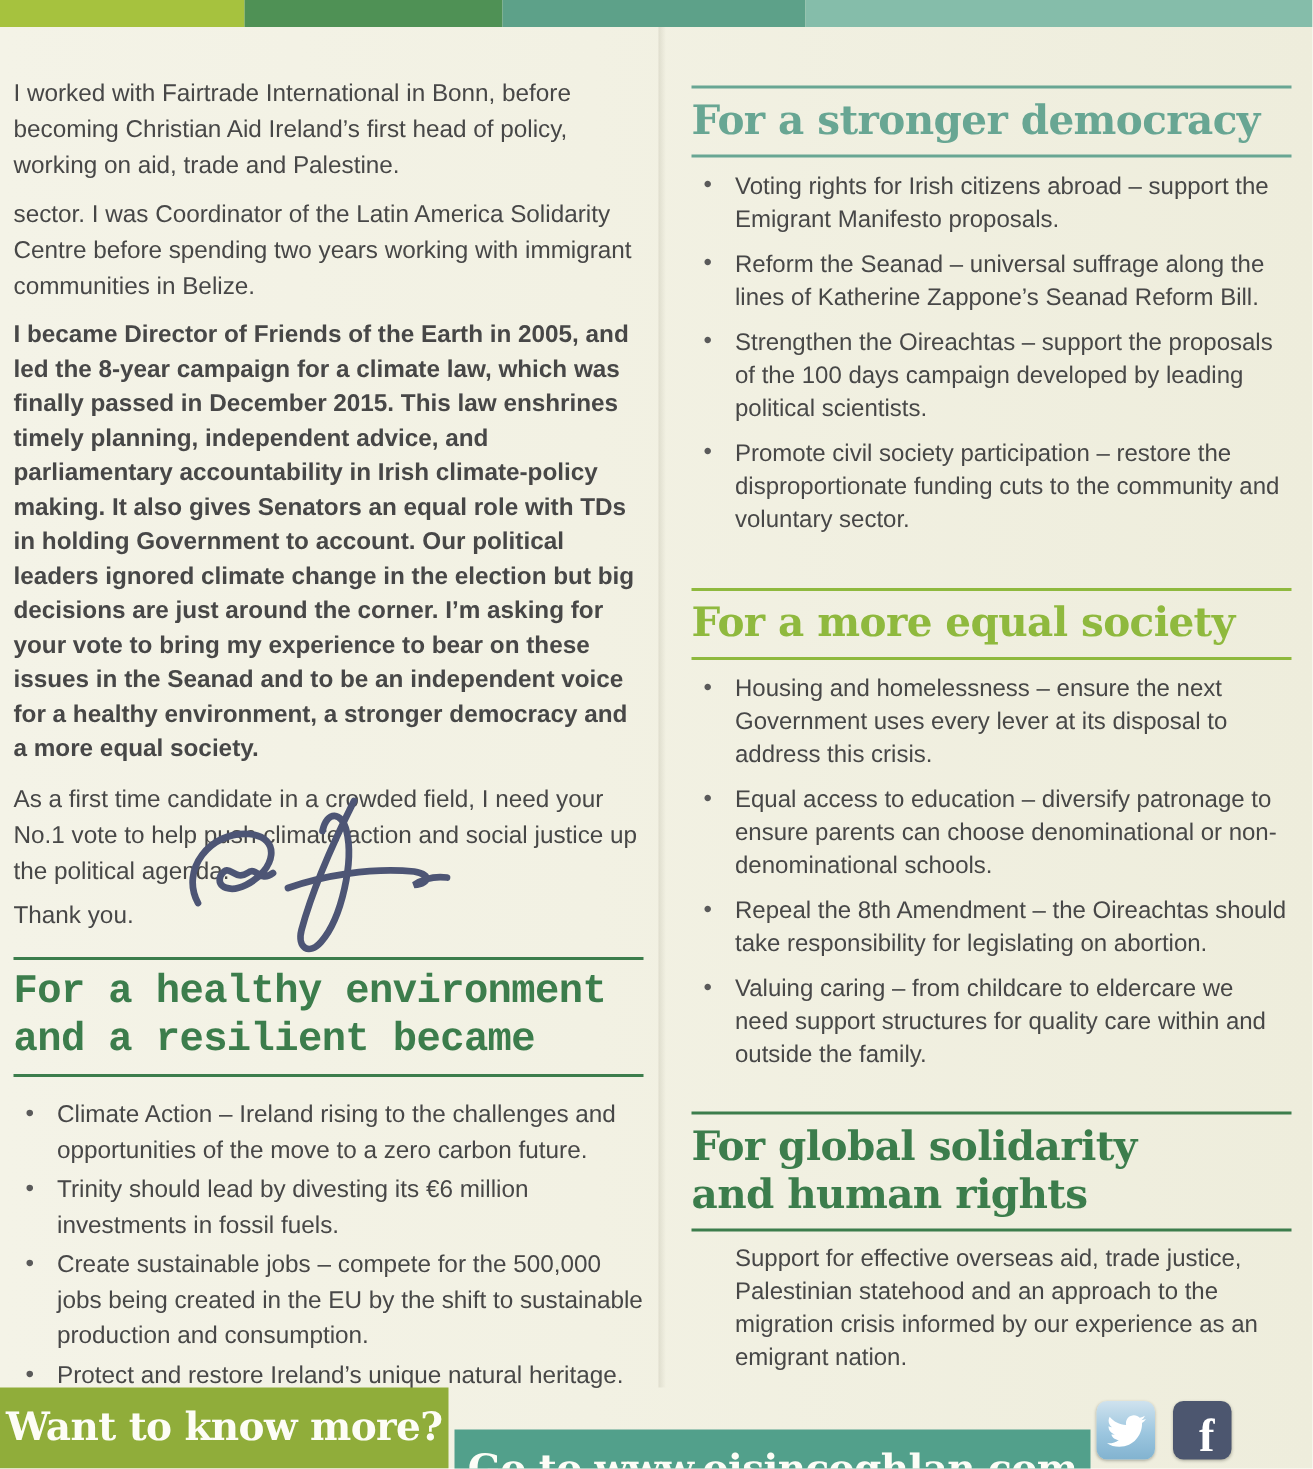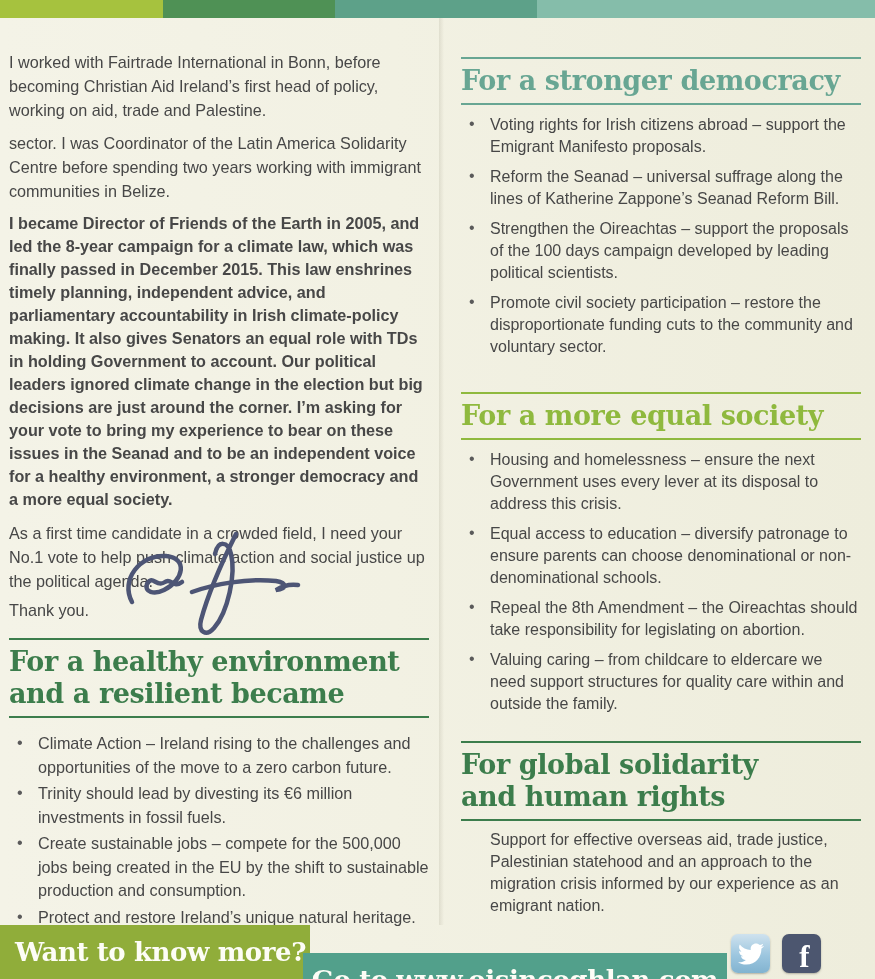--- a/index.html
+++ b/index.html
@@ -36,21 +36,21 @@
   .gap-democracy { margin-top:7px; }
   .sect2 .rule-top { margin-top:34px; }
   .sect3 .rule-top { margin-top:26px; }
   
   .signature { position:absolute; left:118px; top:528px; width:205px; height:118px; z-index:3; }
   
   .crease { position:absolute; left:439px; top:18px; height:907px; width:5px;
     background:linear-gradient(to right, rgba(110,105,80,0.14), rgba(255,255,255,0)); }
   
   .footer-block { position:absolute; height:54px; top:925px; display:flex; align-items:center; justify-content:center; color:#fdfdf6; }
-  .know { left:0; width:299px; font-size:26px;padding-left:11px; }
+  .know { left:0; width:299px; font-size:26px; }
   .goto { left:303px; width:424px; font-size:26px; }
   .social { position:absolute; top:934px; width:39px; height:39px; border-radius:7px;
     display:flex; align-items:center; justify-content:center; box-shadow:0 1px 2px rgba(60,60,50,0.35); }
   .tw { left:731px; background:linear-gradient(180deg,#cfe2ee 0%,#9cc6df 55%,#82b3d0 100%); }
   .fb { left:782px; }
   .li { left:881px; }
   .fb .glyph { font-family:"Liberation Serif", serif; font-weight:bold; font-size:31px; color:#ffffff; transform:translate(3px,3px); }
   .li .glyph { font-family:"Liberation Sans", sans-serif; font-weight:bold; font-size:21px; color:#ffffff; }
 </style>
 </head>
@@ -68,21 +68,21 @@
   <div class="crease"></div>
 
   <div class="col col-left">
     <p class="body">I worked with Fairtrade International in Bonn, before becoming Christian Aid Ireland’s first head of policy, working on aid, trade and Palestine.</p>
     <p class="body">sector. I was Coordinator of the Latin America Solidarity Centre before spending two years working with immigrant communities in Belize.</p>
     <p class="body long">I became Director of Friends of the Earth in 2005, and led the 8-year campaign for a climate law, which was finally passed in December 2015. This law enshrines timely planning, independent advice, and parliamentary accountability in Irish climate-policy making. It also gives Senators an equal role with TDs in holding Government to account. Our political leaders ignored climate change in the election but big decisions are just around the corner. I’m asking for your vote to bring my experience to bear on these issues in the Seanad and to be an independent voice for a healthy environment, a stronger democracy and a more equal society.</p>
     <p class="body appeal">As a first time candidate in a crowded field, I need your No.1 vote to help push climate action and social justice up the political agenda.</p>
     <p class="body thanks">Thank you.</p>
 
     <hr class="rule sect-rule-top" style="background-color: rgb(60, 125, 76);">
-    <h2 class="title slab" style="color: rgb(60, 125, 76);">
+    <h2 class="title slab" style="color: rgb(60, 125, 76); font-family: Liberation Mono, monospace;">
       <span>For a healthy environment</span><br>
       <span>and a resilient became</span>
     </h2>
     <hr class="rule" style="background-color: rgb(60, 125, 76);">
 
     <ul class="bullets">
       <li><span class="marker">•</span><span>Climate Action – Ireland rising to the challenges and opportunities of the move to a zero carbon future.</span></li>
       <li><span class="marker">•</span><span>Trinity should lead by divesting its €6 million investments in fossil fuels.</span></li>
       <li><span class="marker">•</span><span>Create sustainable jobs – compete for the 500,000 jobs being created in the EU by the shift to sustainable production and consumption.</span></li>
       <li><span class="marker">•</span><span>Protect and restore Ireland’s unique natural heritage.</span></li>

